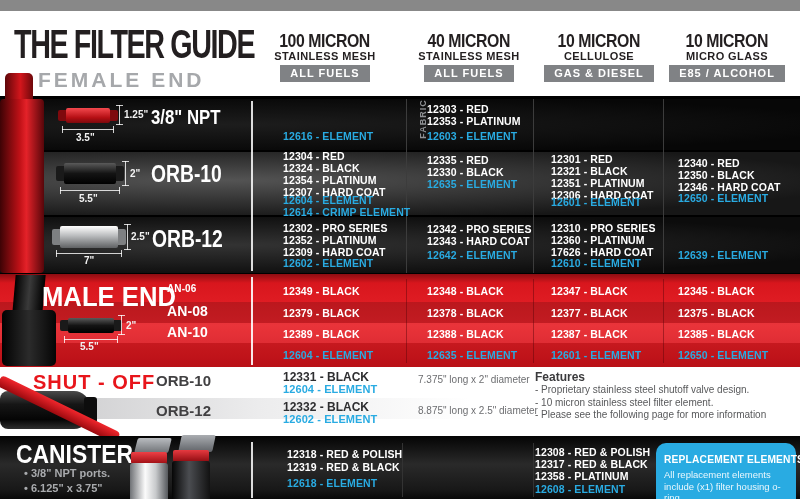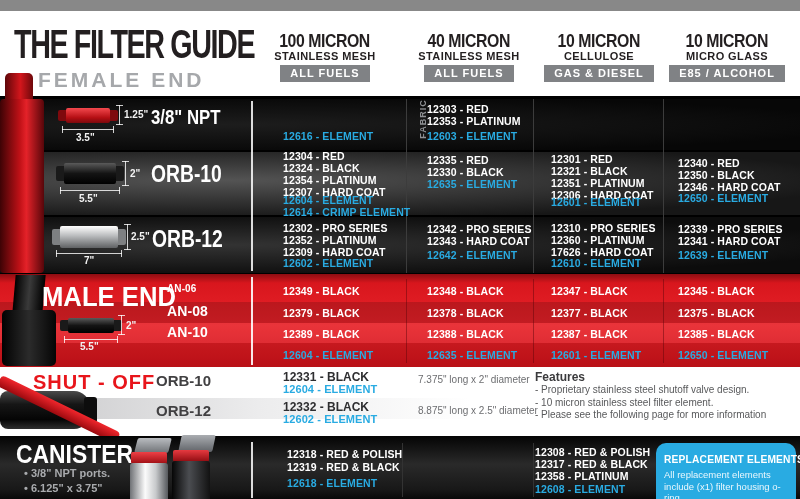--- a/index.html
+++ b/index.html
@@ -145,22 +145,20 @@
 12352 - PLATINUM
 12309 - HARD COAT</div>
   <div class="abs cell blue" style="left:283px;top:246px;">12602 - ELEMENT</div>
   <div class="abs cell" style="left:427px;top:212px;">12342 - PRO SERIES
 12343 - HARD COAT</div>
   <div class="abs cell blue" style="left:427px;top:238px;">12642 - ELEMENT</div>
   <div class="abs cell" style="left:551px;top:211px;">12310 - PRO SERIES
 12360 - PLATINUM
 17626 - HARD COAT</div>
   <div class="abs cell blue" style="left:551px;top:246px;">12610 - ELEMENT</div>
-  <div class="abs cell" style="left:678px;top:212px;">12339 - PRO SERIES
-12341 - HARD COAT</div>
   <div class="abs cell blue" style="left:678px;top:238px;">12639 - ELEMENT</div>
 
   <div class="abs" style="left:0;top:263px;width:800px;height:93px;background:linear-gradient(180deg,#8c0d12 0,#d8161d 9px,#e8232a 55%,#cf1219 100%);"></div>
   <div class="abs" style="left:0;top:291px;width:800px;height:21px;background:rgba(0,0,0,.16);"></div>
   <div class="abs" style="left:0;top:312px;width:800px;height:20px;background:rgba(255,255,255,.08);"></div>
   <div class="abs" style="left:0;top:332px;width:800px;height:24px;background:rgba(0,0,0,.10);"></div>
   <div class="abs" style="left:406px;top:268px;width:1px;height:84px;background:rgba(90,5,8,.45);"></div>
   <div class="abs" style="left:533px;top:268px;width:1px;height:84px;background:rgba(90,5,8,.45);"></div>
   <div class="abs" style="left:663px;top:268px;width:1px;height:84px;background:rgba(90,5,8,.45);"></div>
   <div class="abs" style="left:251px;top:266px;width:2px;height:88px;background:rgba(255,255,255,.9);"></div>

